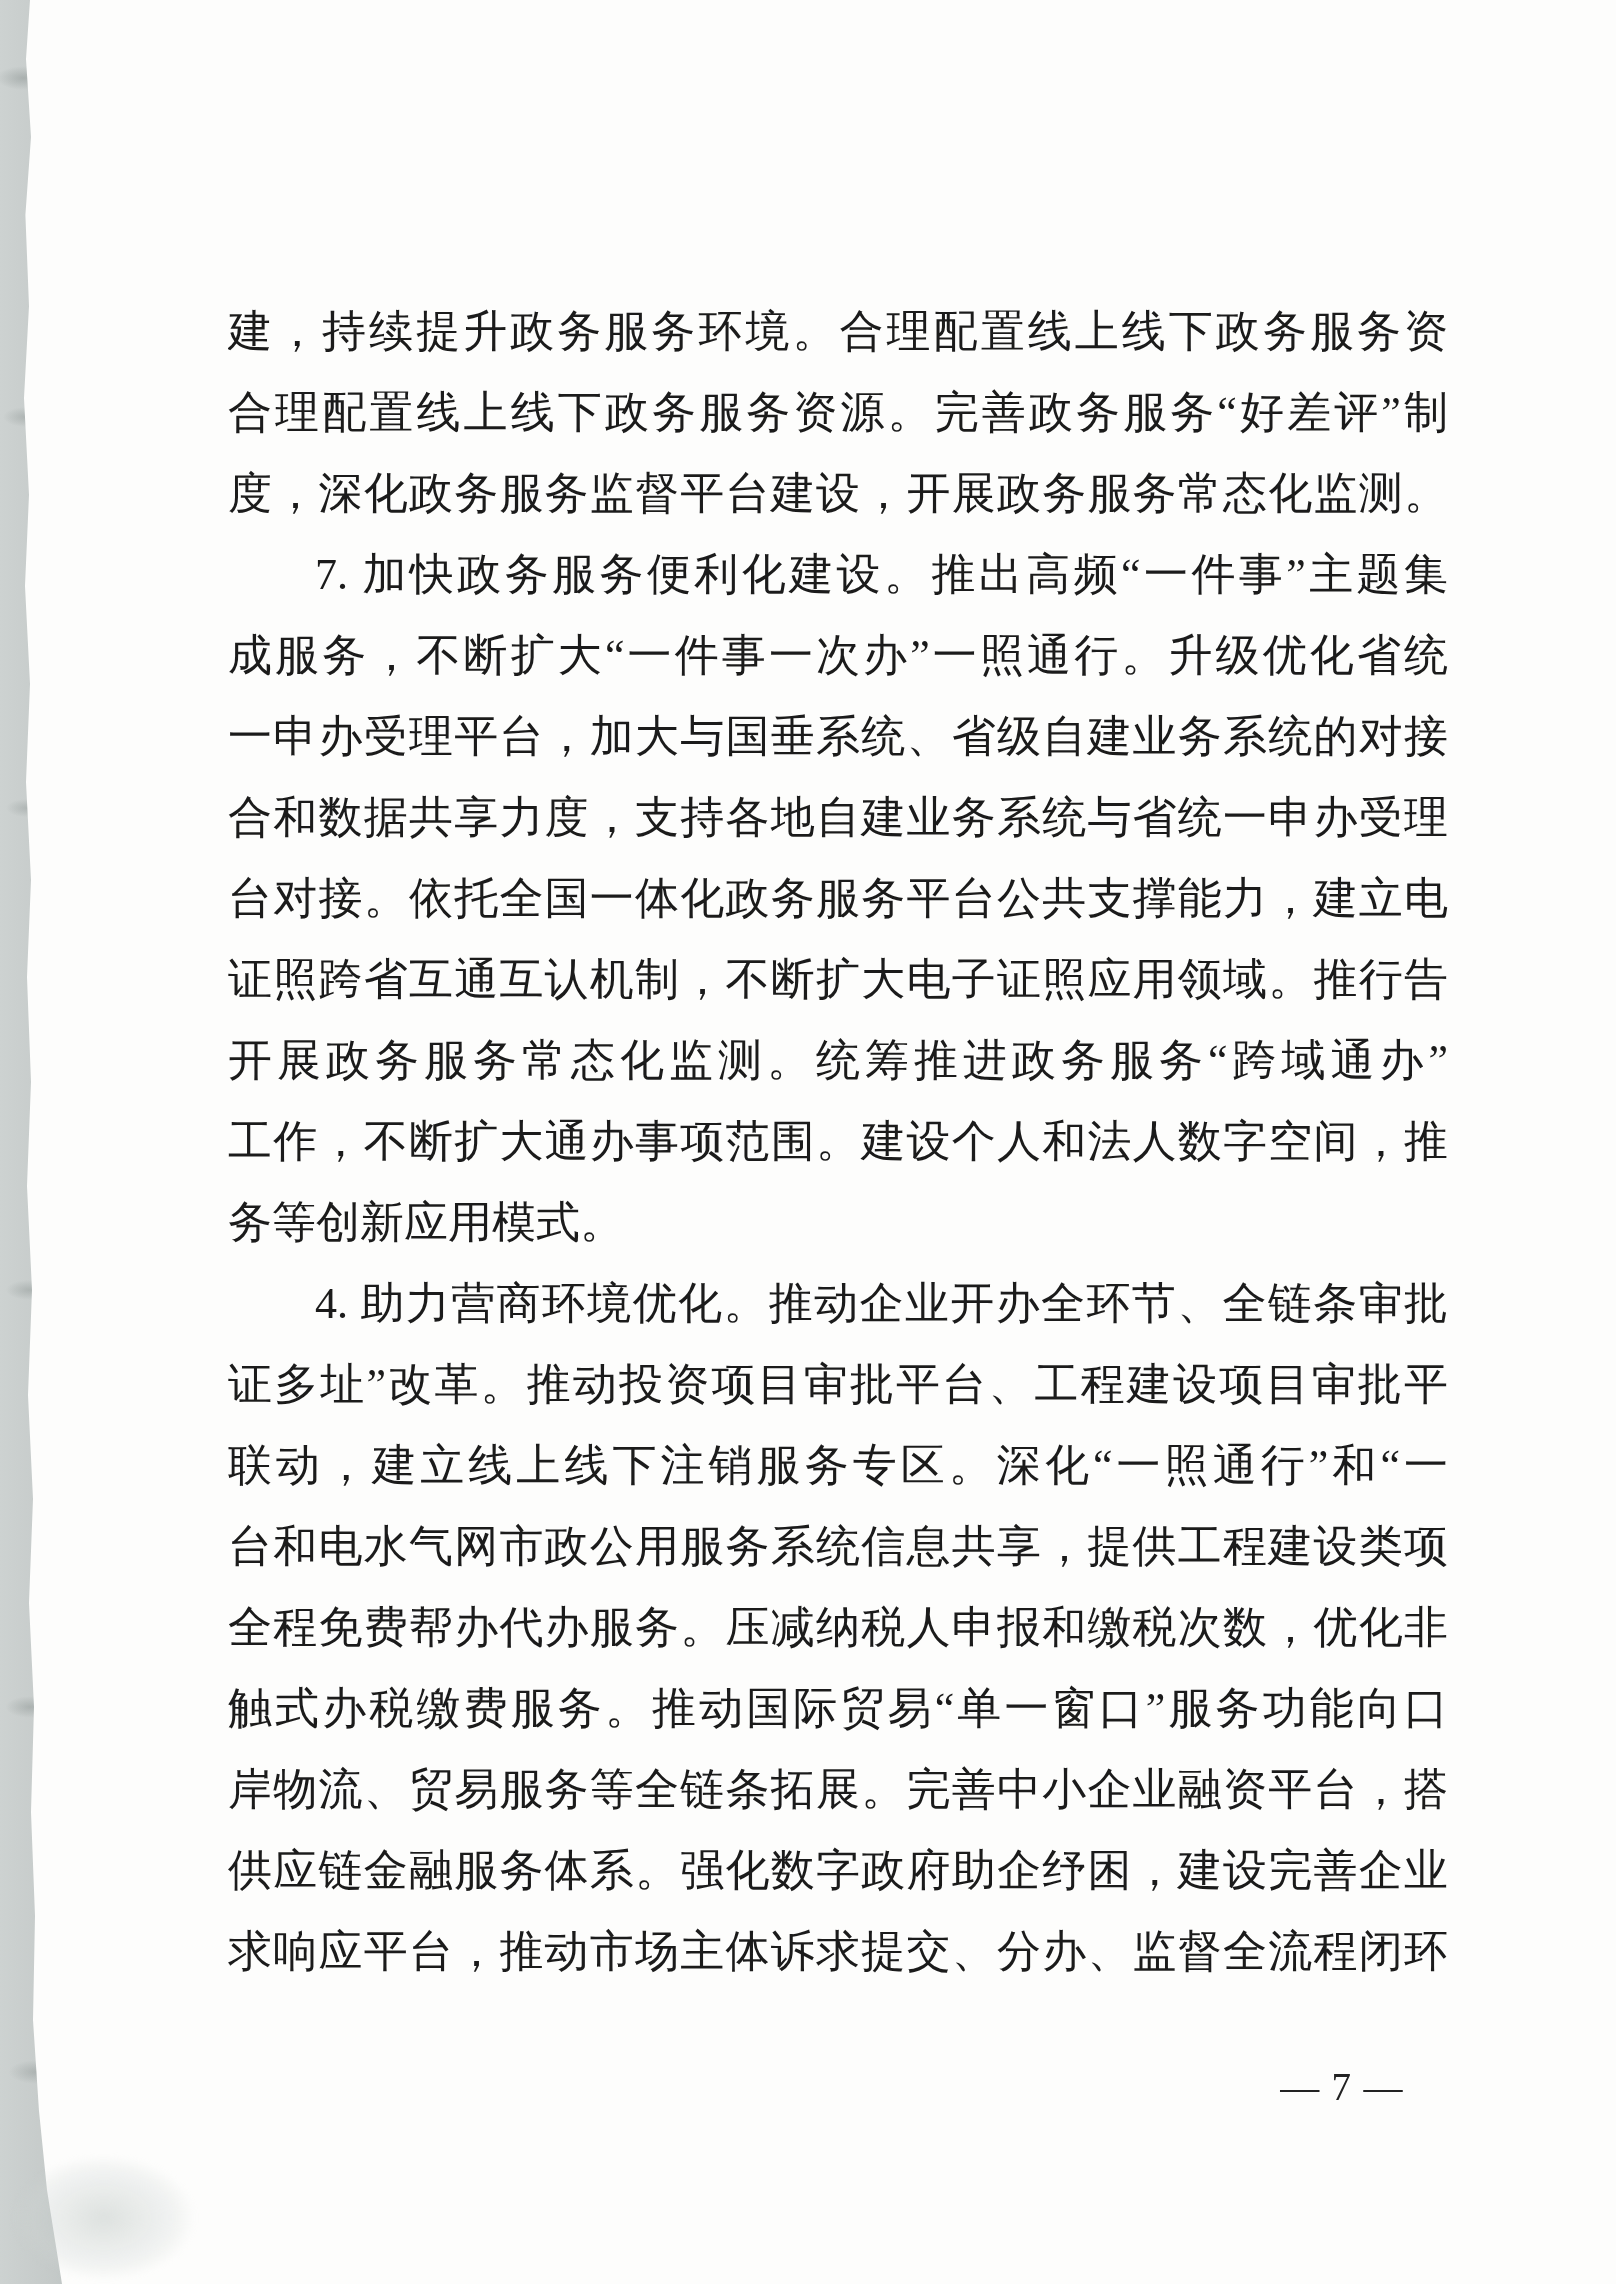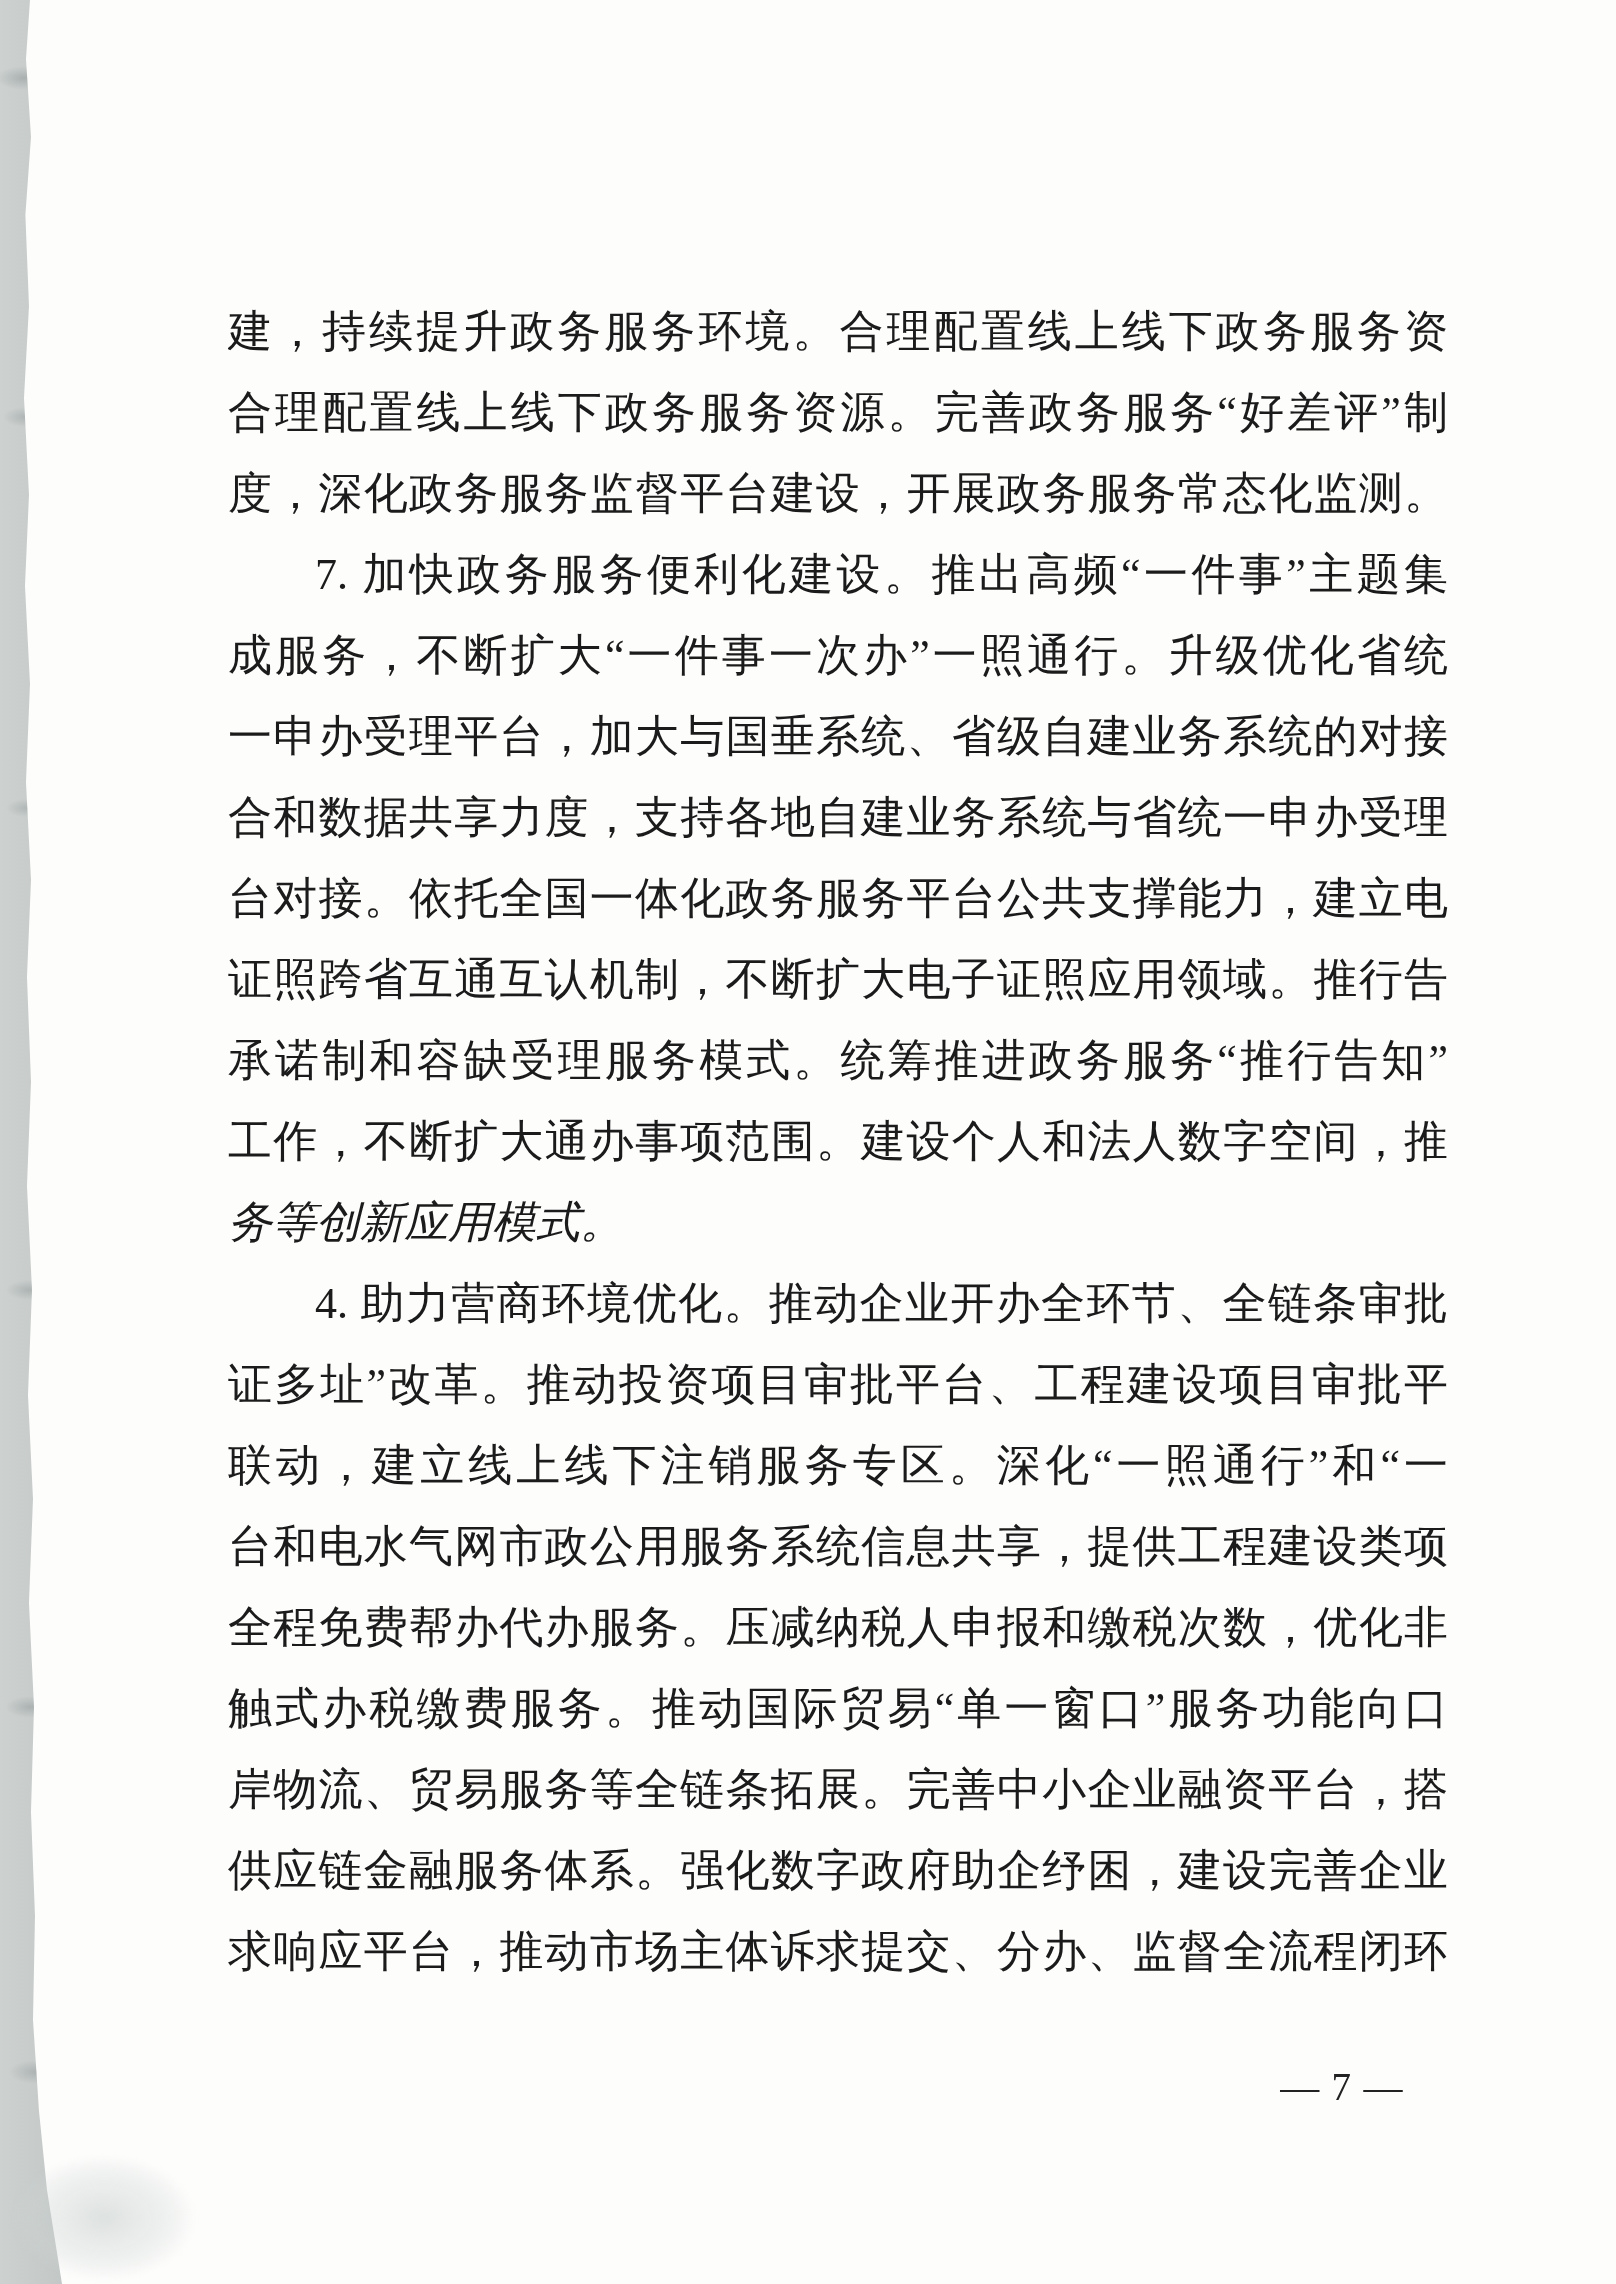--- a/index.html
+++ b/index.html
@@ -70,21 +70,20 @@
     overflow:hidden;
     text-align:justify;
     text-align-last:justify;
   }
   .line.indent{
     padding-left:87px;
   }
   .line.short{
     text-align:left;
     text-align-last:left;
-    font-style:italic;
   }
   .page-number{
     position:absolute;
     top:2064px;
     left:1264px;
     width:156px;
     font-size:39px;
     line-height:46px;
     color:#222222;
     letter-spacing:1.3px;
@@ -101,21 +100,21 @@
   <main class="text-block">
       <div class="line">建，持续提升政务服务环境。合理配置线上线下政务服务资源，</div>
       <div class="line">合理配置线上线下政务服务资源。完善政务服务“好差评”制</div>
       <div class="line">度，深化政务服务监督平台建设，开展政务服务常态化监测。</div>
       <div class="line indent">7. 加快政务服务便利化建设。推出高频“一件事”主题集</div>
       <div class="line">成服务，不断扩大“一件事一次办”一照通行。升级优化省统</div>
       <div class="line">一申办受理平台，加大与国垂系统、省级自建业务系统的对接融</div>
       <div class="line">合和数据共享力度，支持各地自建业务系统与省统一申办受理平</div>
       <div class="line">台对接。依托全国一体化政务服务平台公共支撑能力，建立电子</div>
       <div class="line">证照跨省互通互认机制，不断扩大电子证照应用领域。推行告知</div>
-      <div class="line">承诺制和容缺受理服务模式。统筹推进政务服务“推行告知”</div>
+      <div class="line">开展政务服务常态化监测。统筹推进政务服务“跨域通办”</div>
       <div class="line">工作，不断扩大通办事项范围。建设个人和法人数字空间，推出</div>
       <div class="line short">务等创新应用模式。</div>
       <div class="line indent">4. 助力营商环境优化。推动企业开办全环节、全链条审批</div>
       <div class="line">证多址”改革。推动投资项目审批平台、工程建设项目审批平</div>
       <div class="line">联动，建立线上线下注销服务专区。深化“一照通行”和“一</div>
       <div class="line">台和电水气网市政公用服务系统信息共享，提供工程建设类项目</div>
       <div class="line">全程免费帮办代办服务。压减纳税人申报和缴税次数，优化非接</div>
       <div class="line">触式办税缴费服务。推动国际贸易“单一窗口”服务功能向口</div>
       <div class="line">岸物流、贸易服务等全链条拓展。完善中小企业融资平台，搭建</div>
       <div class="line">供应链金融服务体系。强化数字政府助企纾困，建设完善企业诉</div>

